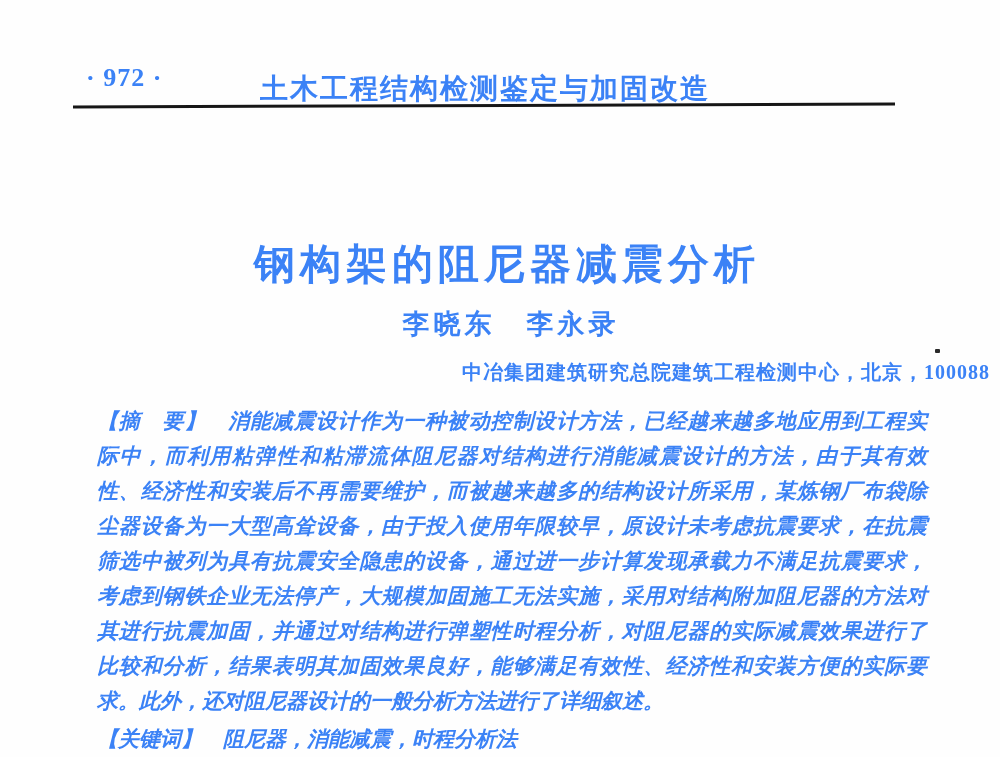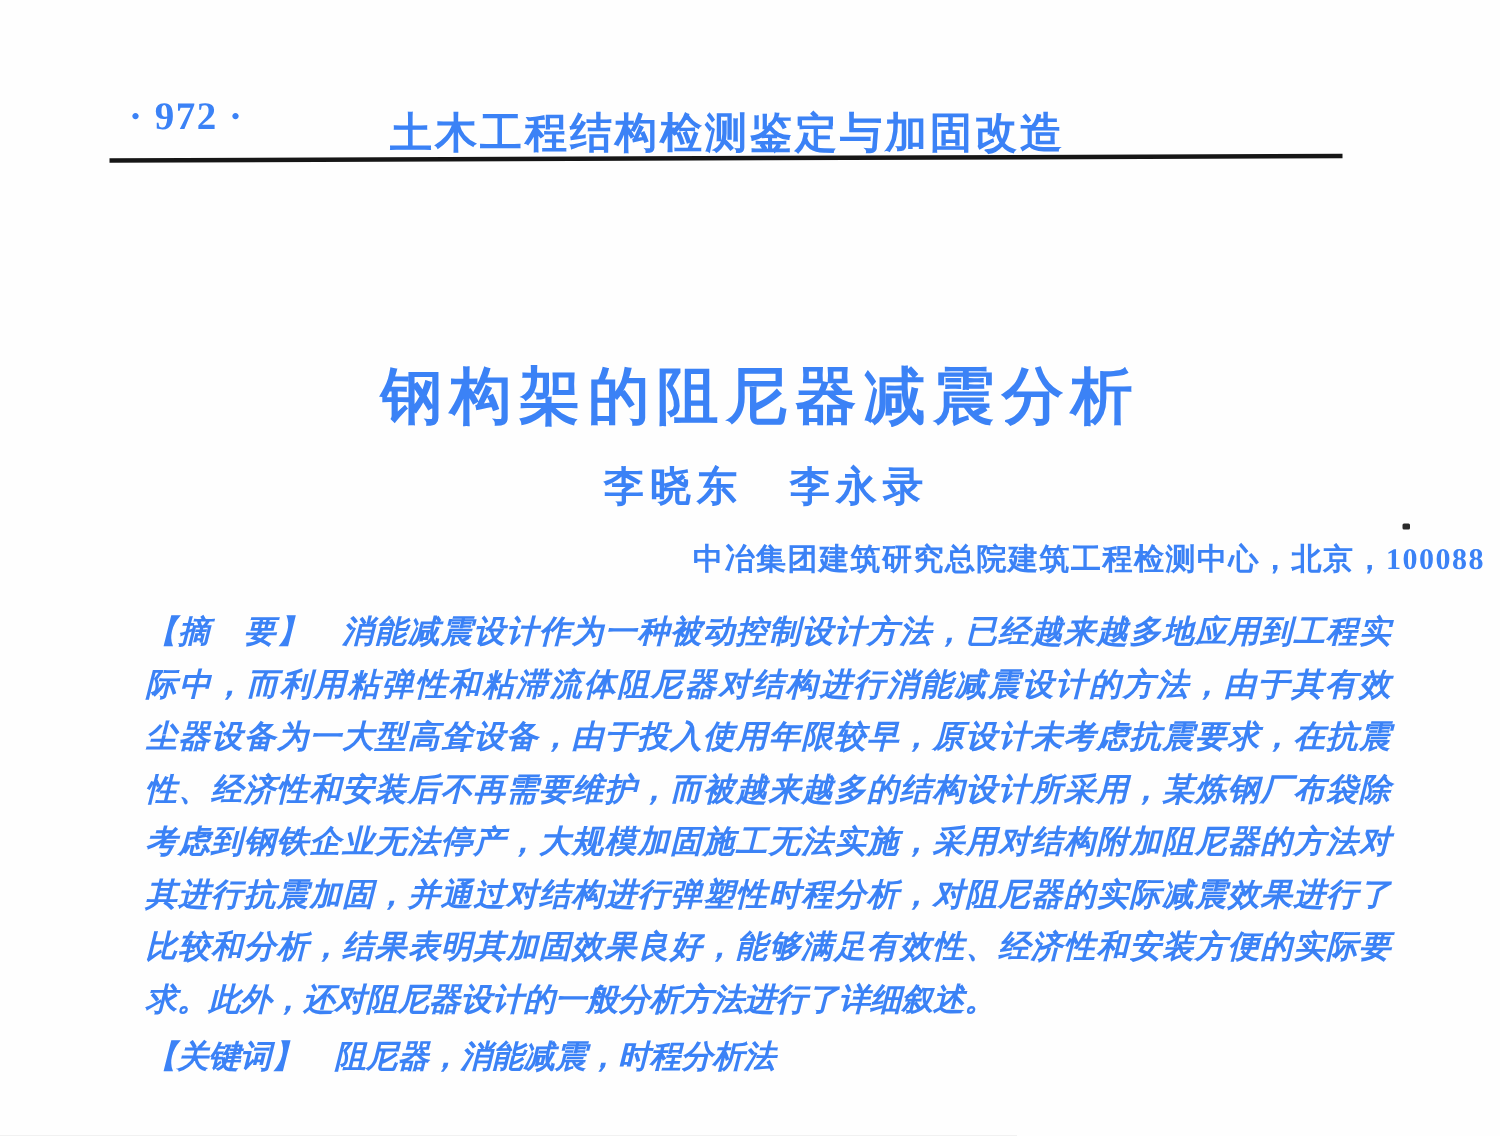--- a/index.html
+++ b/index.html
@@ -125,22 +125,23 @@
 
   <div class="article-title">钢构架的阻尼器减震分析</div>
 
   <div class="authors">李晓东　李永录</div>
 
   <div class="affiliation">中冶集团建筑研究总院建筑工程检测中心，北京，100088</div>
 
   <div class="abstract-block">
     <div class="abs-line">【摘　要】　消能减震设计作为一种被动控制设计方法，已经越来越多地应用到工程实</div>
     <div class="abs-line">际中，而利用粘弹性和粘滞流体阻尼器对结构进行消能减震设计的方法，由于其有效</div>
+    <div class="abs-line">性、经济性和安装后不再需要维护，而被越来越多的结构设计所采用，某炼钢厂布袋除</div>
     <div class="abs-line">尘器设备为一大型高耸设备，由于投入使用年限较早，原设计未考虑抗震要求，在抗震</div>
-    <div class="abs-line">性、经济性和安装后不再需要维护，而被越来越多的结构设计所采用，某炼钢厂布袋除</div>
+    <div class="abs-line">筛选中被列为具有抗震安全隐患的设备，通过进一步计算发现承载力不满足抗震要求，</div>
     <div class="abs-line">考虑到钢铁企业无法停产，大规模加固施工无法实施，采用对结构附加阻尼器的方法对</div>
     <div class="abs-line">其进行抗震加固，并通过对结构进行弹塑性时程分析，对阻尼器的实际减震效果进行了</div>
     <div class="abs-line">比较和分析，结果表明其加固效果良好，能够满足有效性、经济性和安装方便的实际要</div>
     <div class="abs-line short">求。此外，还对阻尼器设计的一般分析方法进行了详细叙述。</div>
     <div class="abs-line short keywords-line">【关键词】　阻尼器，消能减震，时程分析法</div>
   </div>
 
   <div class="scan-speck"></div>
 
 </div>

